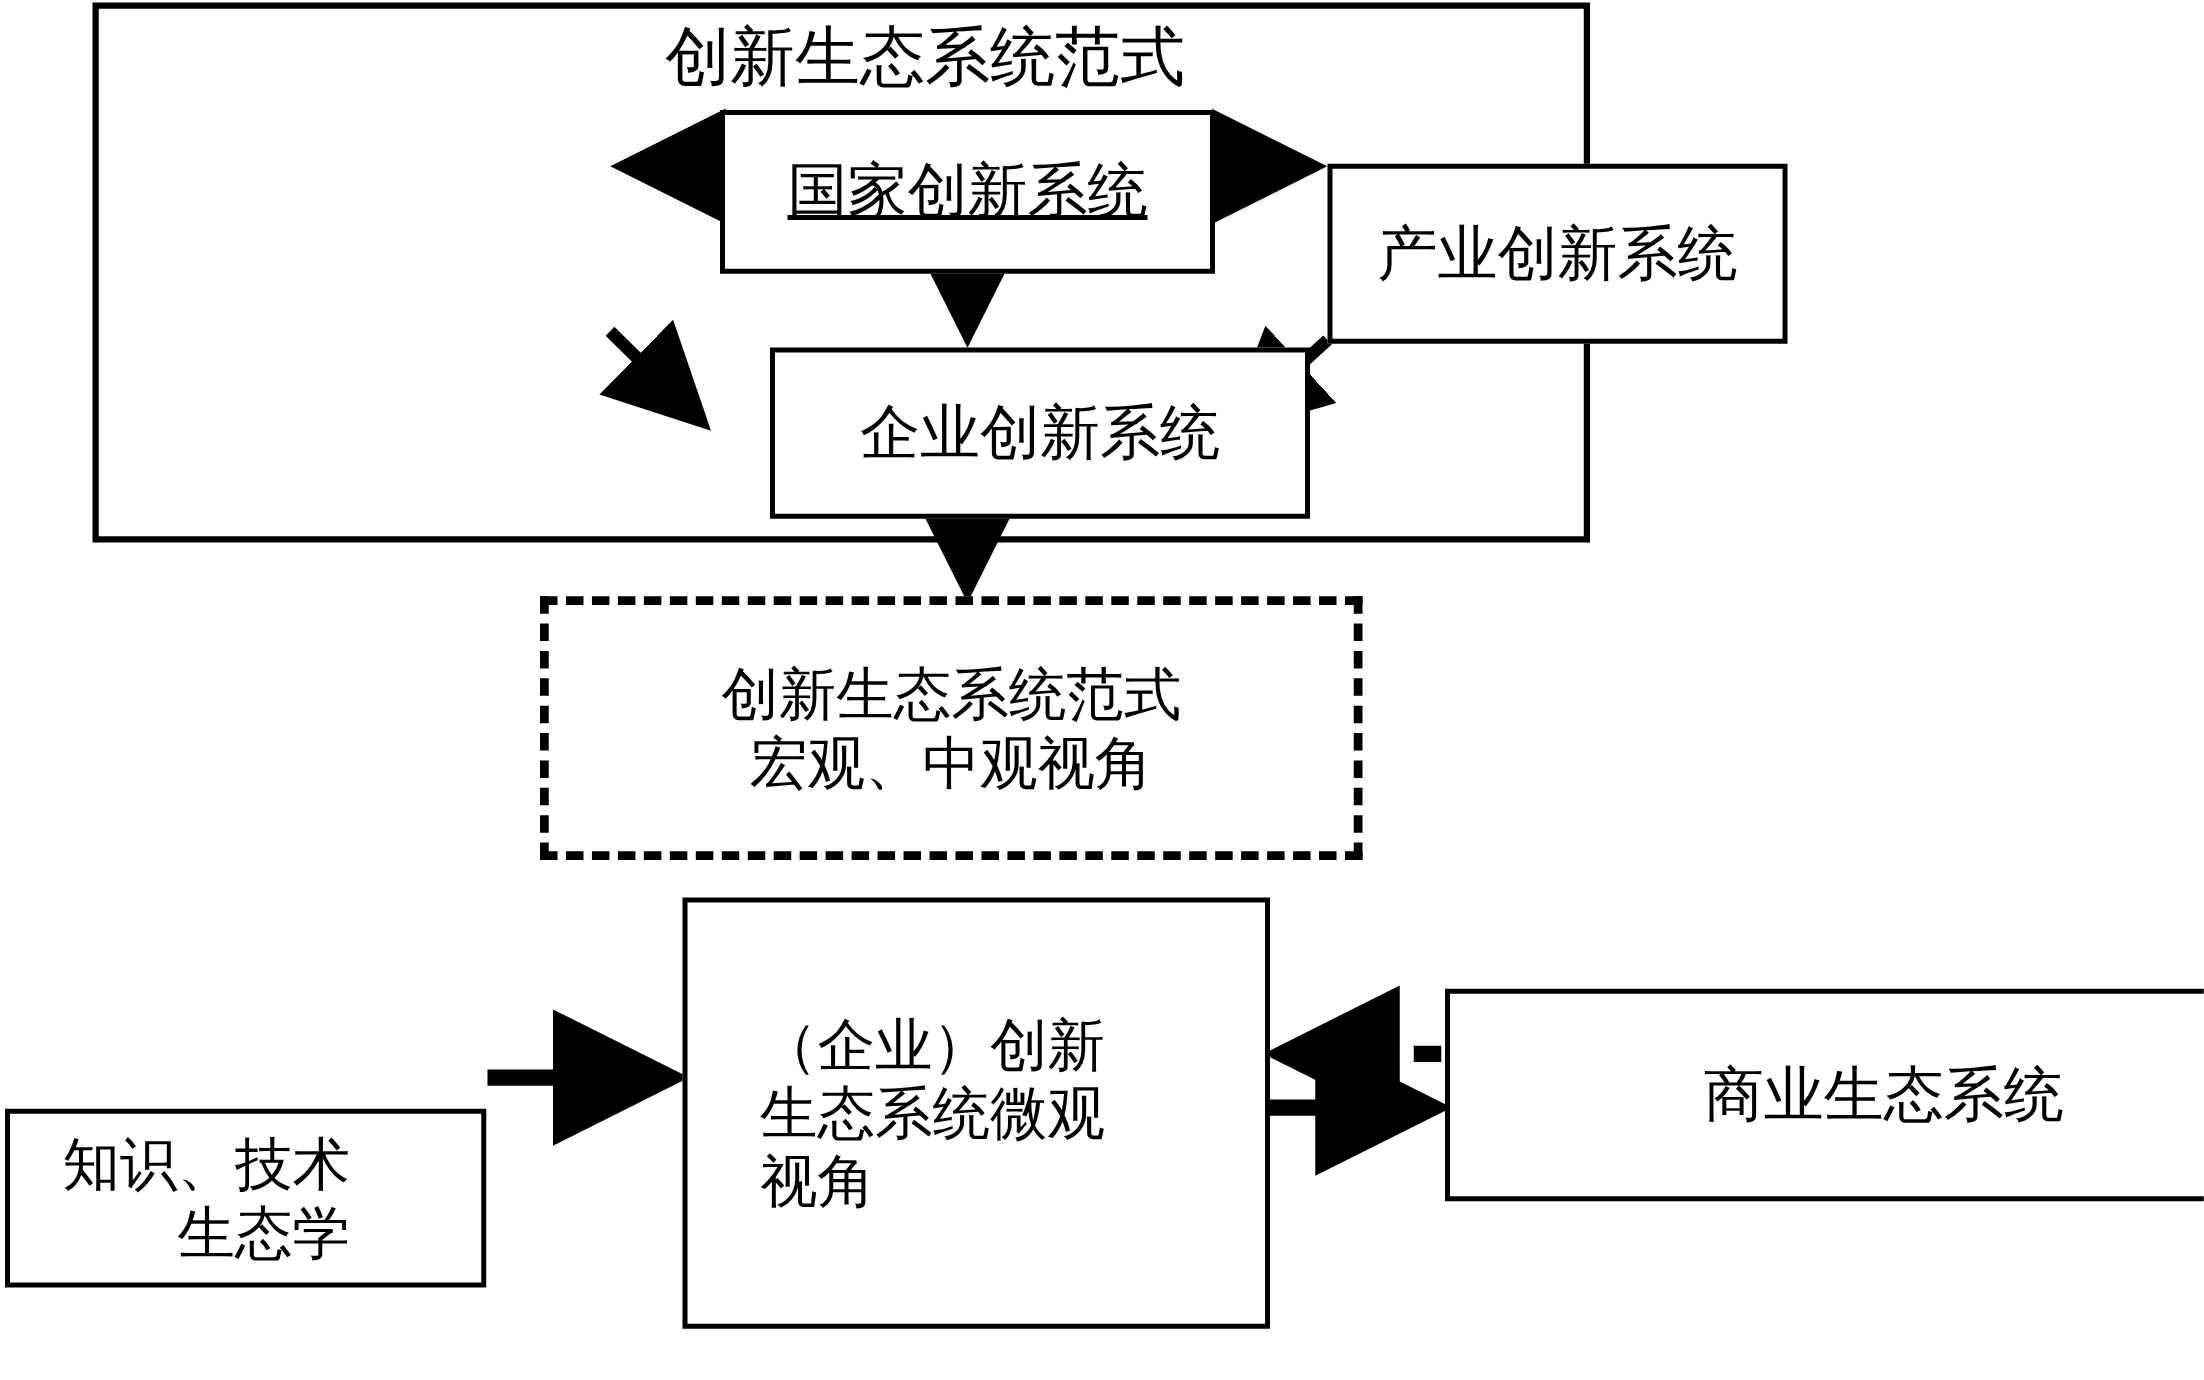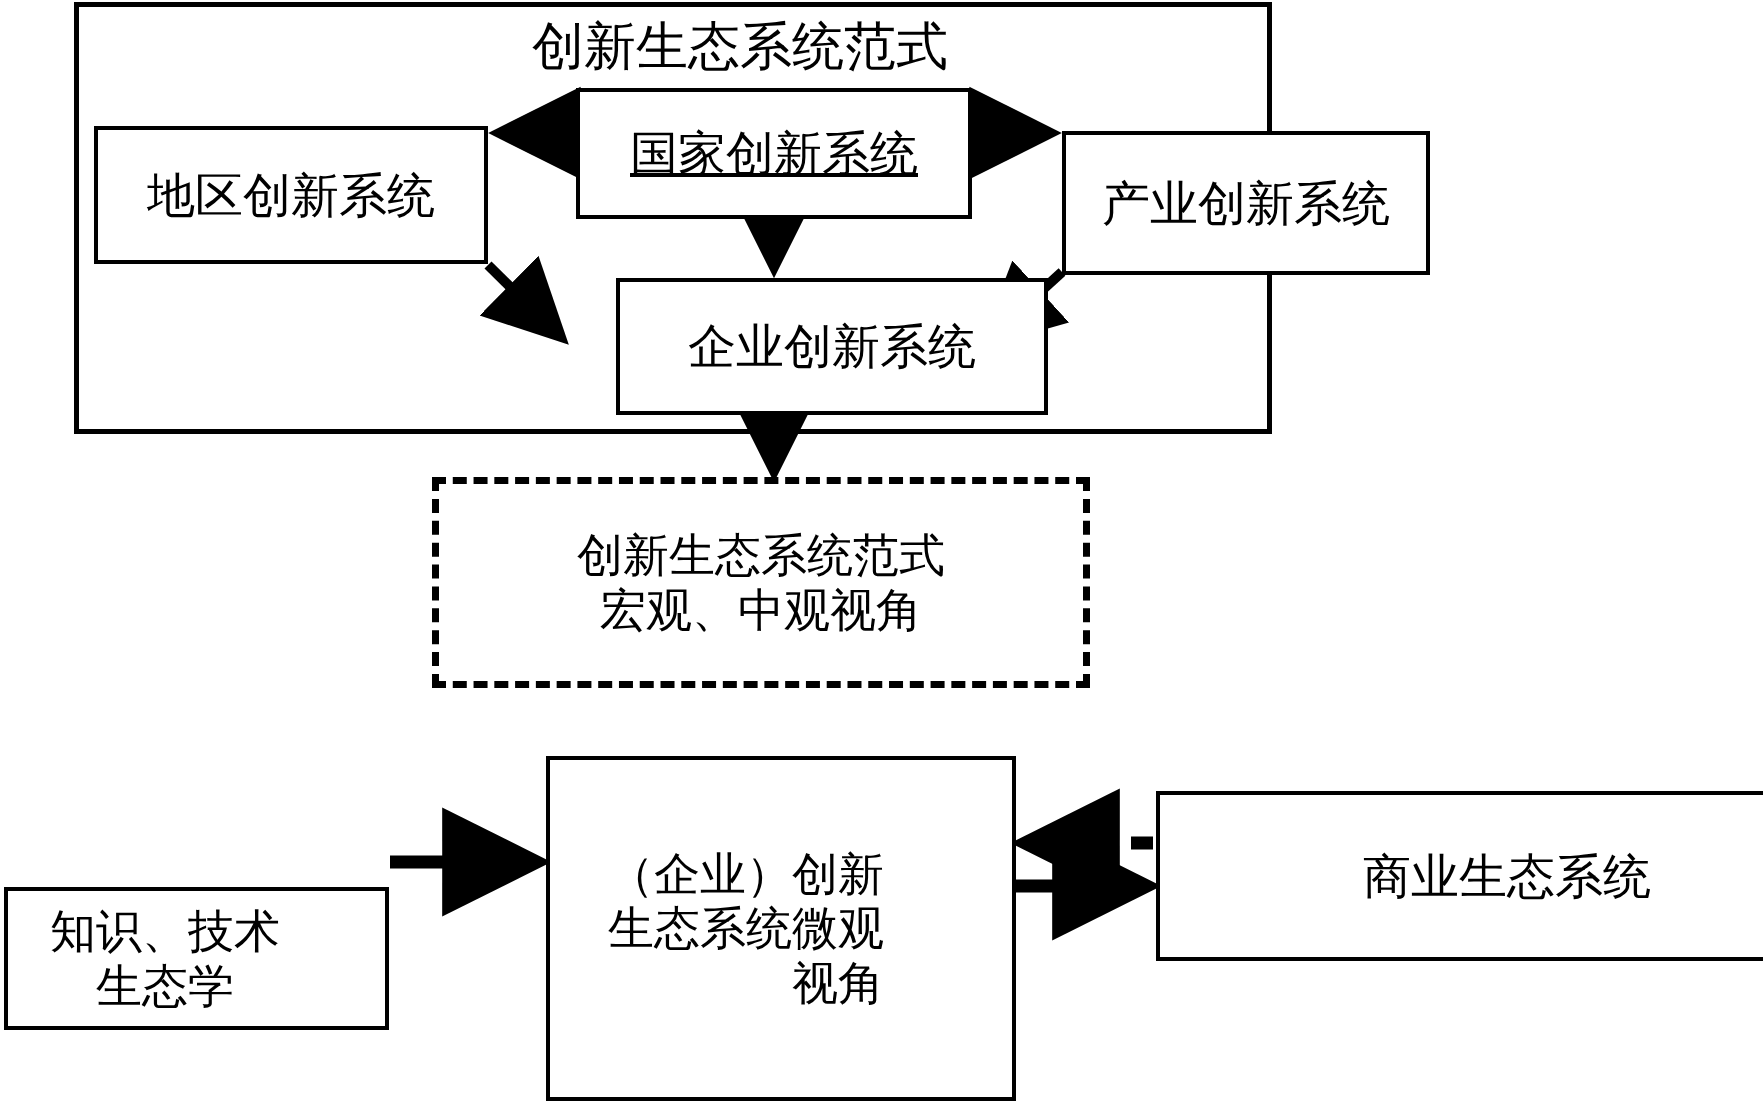--- a/index.html
+++ b/index.html
@@ -94,31 +94,31 @@
     font-size: 46px;
   }
   #box-knowledge {
     left: 4px;
     top: 887px;
     width: 385px;
     height: 143px;
     font-size: 46px;
     justify-content: flex-start;
     padding-left: 42px;
-    text-align: center;
+    text-align: right;
   }
   #box-micro {
     left: 546px;
-    top: 756px;
+    top: 718px;
     width: 470px;
     height: 345px;
     font-size: 46px;
     justify-content: flex-start;
     padding-left: 58px;
-    text-align: right;
+    text-align: left;
   }
   #box-business {
     left: 1156px;
     top: 791px;
     width: 702px;
     height: 170px;
     font-size: 48px;
   }
   svg#wires {
     position: absolute;
@@ -178,21 +178,20 @@
 
     <g>
       <line x1="1153" y1="843" x2="1034" y2="843" stroke="#000000" stroke-width="13" stroke-dasharray="22 16" marker-end="url(#ah)"></line>
     </g>
 
     <g>
       <line x1="1016" y1="886" x2="1138" y2="886" stroke="#000000" stroke-width="13" marker-end="url(#ah)"></line>
     </g>
   </svg>
 
-  <div class="box" id="box-regional">地区创新系统</div>
 
   <div class="box" id="box-national">国家创新系统</div>
 
   <div class="box" id="box-industry">产业创新系统</div>
 
   <div class="box" id="box-enterprise">企业创新系统</div>
 
   <div class="box dashed" id="box-macro-meso">创新生态系统范式
 宏观、中观视角</div>
 

